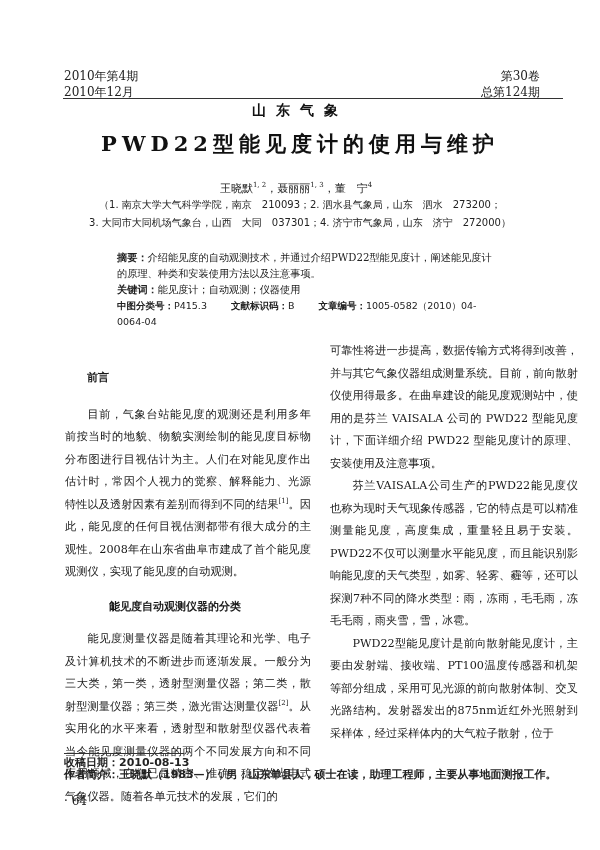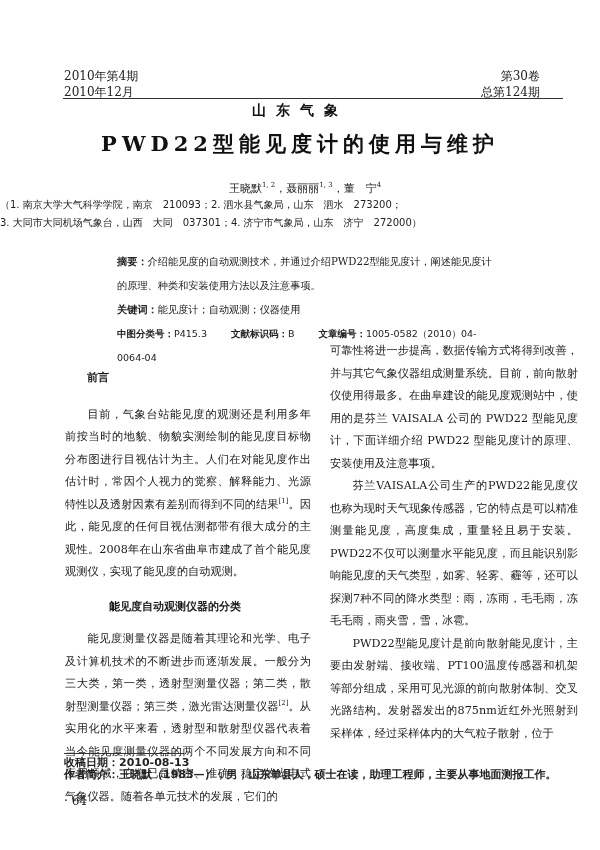--- a/index.html
+++ b/index.html
@@ -45,40 +45,41 @@
       left: 0; width: 600px; top: 130px;
       text-align: center;
       font-size: 21px;
       font-weight: bold;
       letter-spacing: 5px;
       color: #111;
     }
 
     
     .authors {
-      left: 9px; width: 592px; top: 181px;
+      left: 0; width: 592px; top: 181px;
       text-align: center;
       font-size: 11px;
       color: #222;
     }
     .authors sup { font-size: 7px; }
     .affil {
       left: 0; width: 600px;
+      text-align: center;
       font-size: 10px;
       color: #222;
       font-family: "DejaVu Sans", "Liberation Sans", sans-serif;
     }
     .affil1 { top: 198px; }
     .affil2 { top: 216px; }
 
     
     .abstract-block {
       left: 117px; width: 380px; top: 250px;
       font-size: 10.2px;
-      line-height: 24px;
+      line-height: 16px;
       color: #222;
     }
     .abstract-block .lbl {
       font-weight: bold;
       font-family: "DejaVu Sans", "Liberation Sans", sans-serif;
     }
     .meta-line {
       font-size: 9.5px;
       font-family: "DejaVu Sans", "Liberation Sans", sans-serif;
     }

